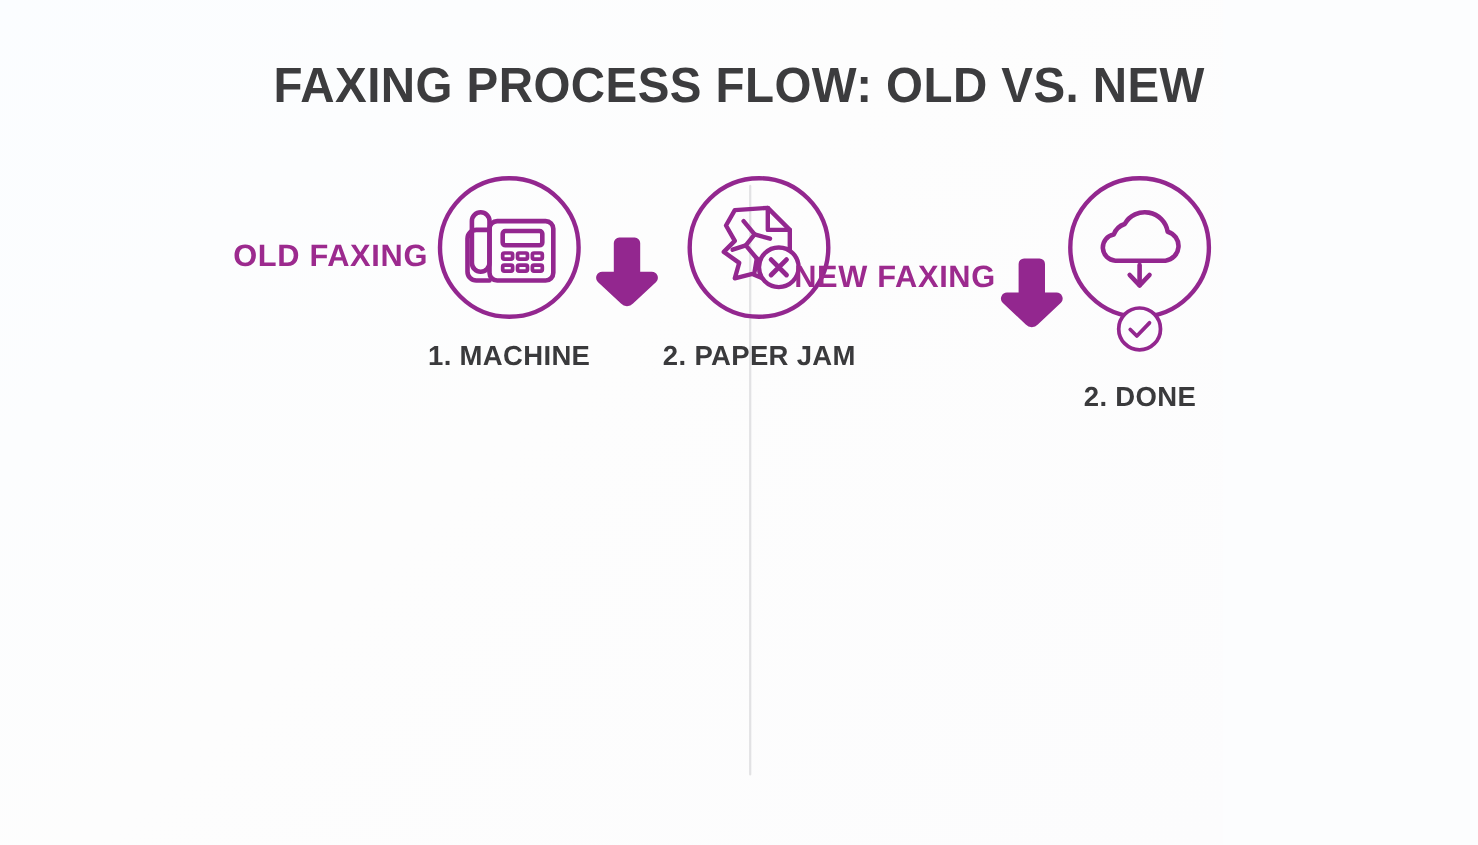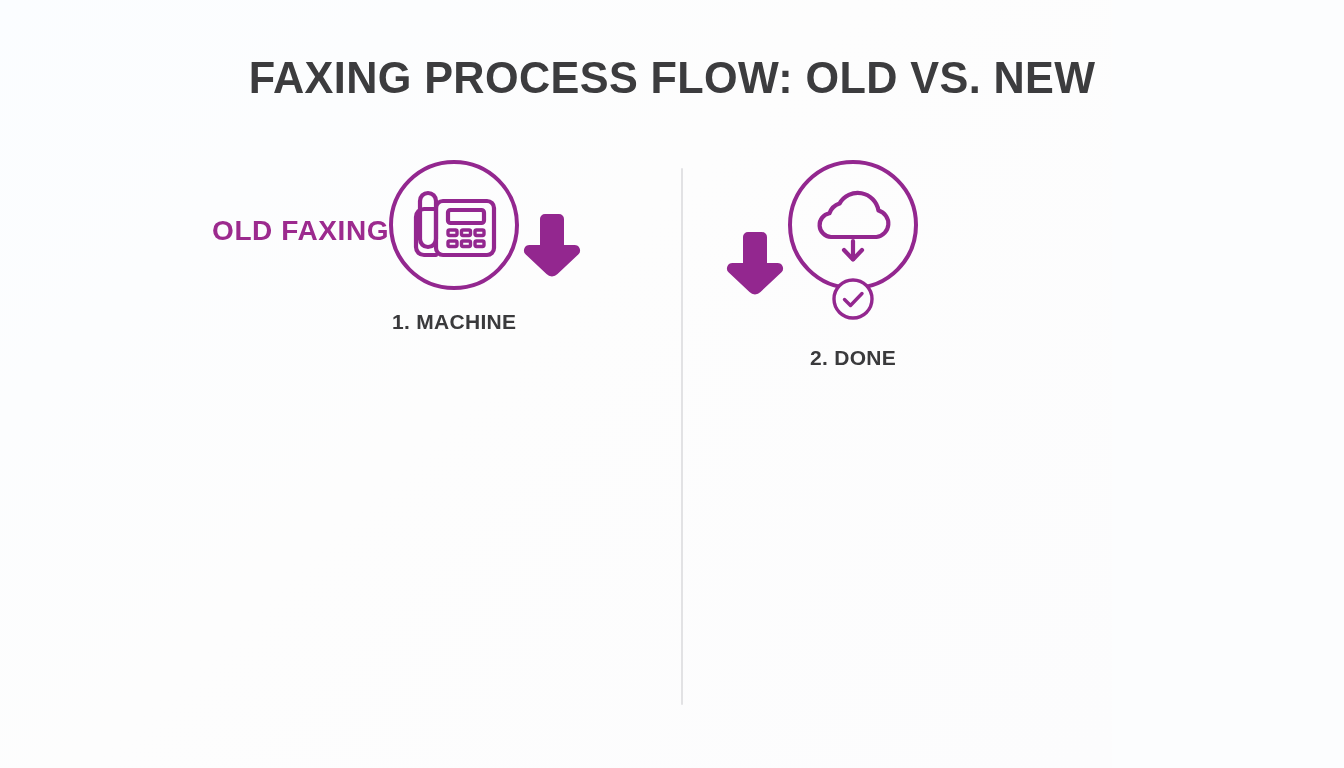--- a/index.html
+++ b/index.html
@@ -78,21 +78,21 @@
     border-radius: 50%;
     box-sizing: border-box;
     display: flex;
     align-items: center;
     justify-content: center;
   }
   .icon-circle svg { display: block; }
 
   .step-label {
     margin-top: 20px;
-    font-size: 21px;
+    font-size: 25px;
     font-weight: bold;
     letter-spacing: 0.3px;
     color: #3a3a3c;
     white-space: nowrap;
   }
 
   
   .arrow {
     margin-top: 12px;
     margin-bottom: 10px;
@@ -147,24 +147,44 @@
       </div>
       <div class="step-label">1. MACHINE</div>
     </div>
 
     <div class="arrow">
       <svg width="66" height="68" viewBox="0 0 66 68">
         <path d="M26 2 h14 a5 5 0 0 1 5 5 v26 h10.5 a5.5 5.5 0 0 1 4 9.3 L38.5 62 a7.5 7.5 0 0 1 -11 0 L6.5 42.3 a5.5 5.5 0 0 1 4 -9.3 H21 V7 a5 5 0 0 1 5 -5 z" fill="#93278f"></path>
       </svg>
     </div>
 
+    <div class="step">
+      <div class="icon-circle">
+        <svg width="88" height="84" viewBox="0 0 88 84" fill="none" stroke="#93278f" stroke-width="4" stroke-linecap="round" stroke-linejoin="round">
+
+          <path d="M14 22 L22 8 L52 6 L72 26 L72 44 L62 52 L70 62 L52 72 L38 66 L22 70 L26 56 L12 46 L22 36 Z"></path>
+
+          <path d="M52 6 L52 26 L72 26"></path>
+
+          <path d="M30 18 L40 30 L32 40 L42 52"></path>
+          <path d="M40 30 L54 34"></path>
+          <path d="M32 40 L20 44"></path>
+          <path d="M42 52 L40 64"></path>
+
+          <circle cx="62" cy="60" r="18" fill="#fcfdfe" stroke-width="4"></circle>
+          <path d="M55 53 L69 67 M69 53 L55 67" stroke-width="4.4"></path>
+        </svg>
+      </div>
+      <div class="step-label">2. PAPER JAM</div>
+    </div>
   </div>
 
   <div class="column col-new">
 
+    <div class="col-heading">NEW FAXING</div>
 
 
     <div class="arrow">
       <svg width="66" height="68" viewBox="0 0 66 68">
         <path d="M26 2 h14 a5 5 0 0 1 5 5 v26 h10.5 a5.5 5.5 0 0 1 4 9.3 L38.5 62 a7.5 7.5 0 0 1 -11 0 L6.5 42.3 a5.5 5.5 0 0 1 4 -9.3 H21 V7 a5 5 0 0 1 5 -5 z" fill="#93278f"></path>
       </svg>
     </div>
 
     <div class="step">
       <div class="icon-circle">

